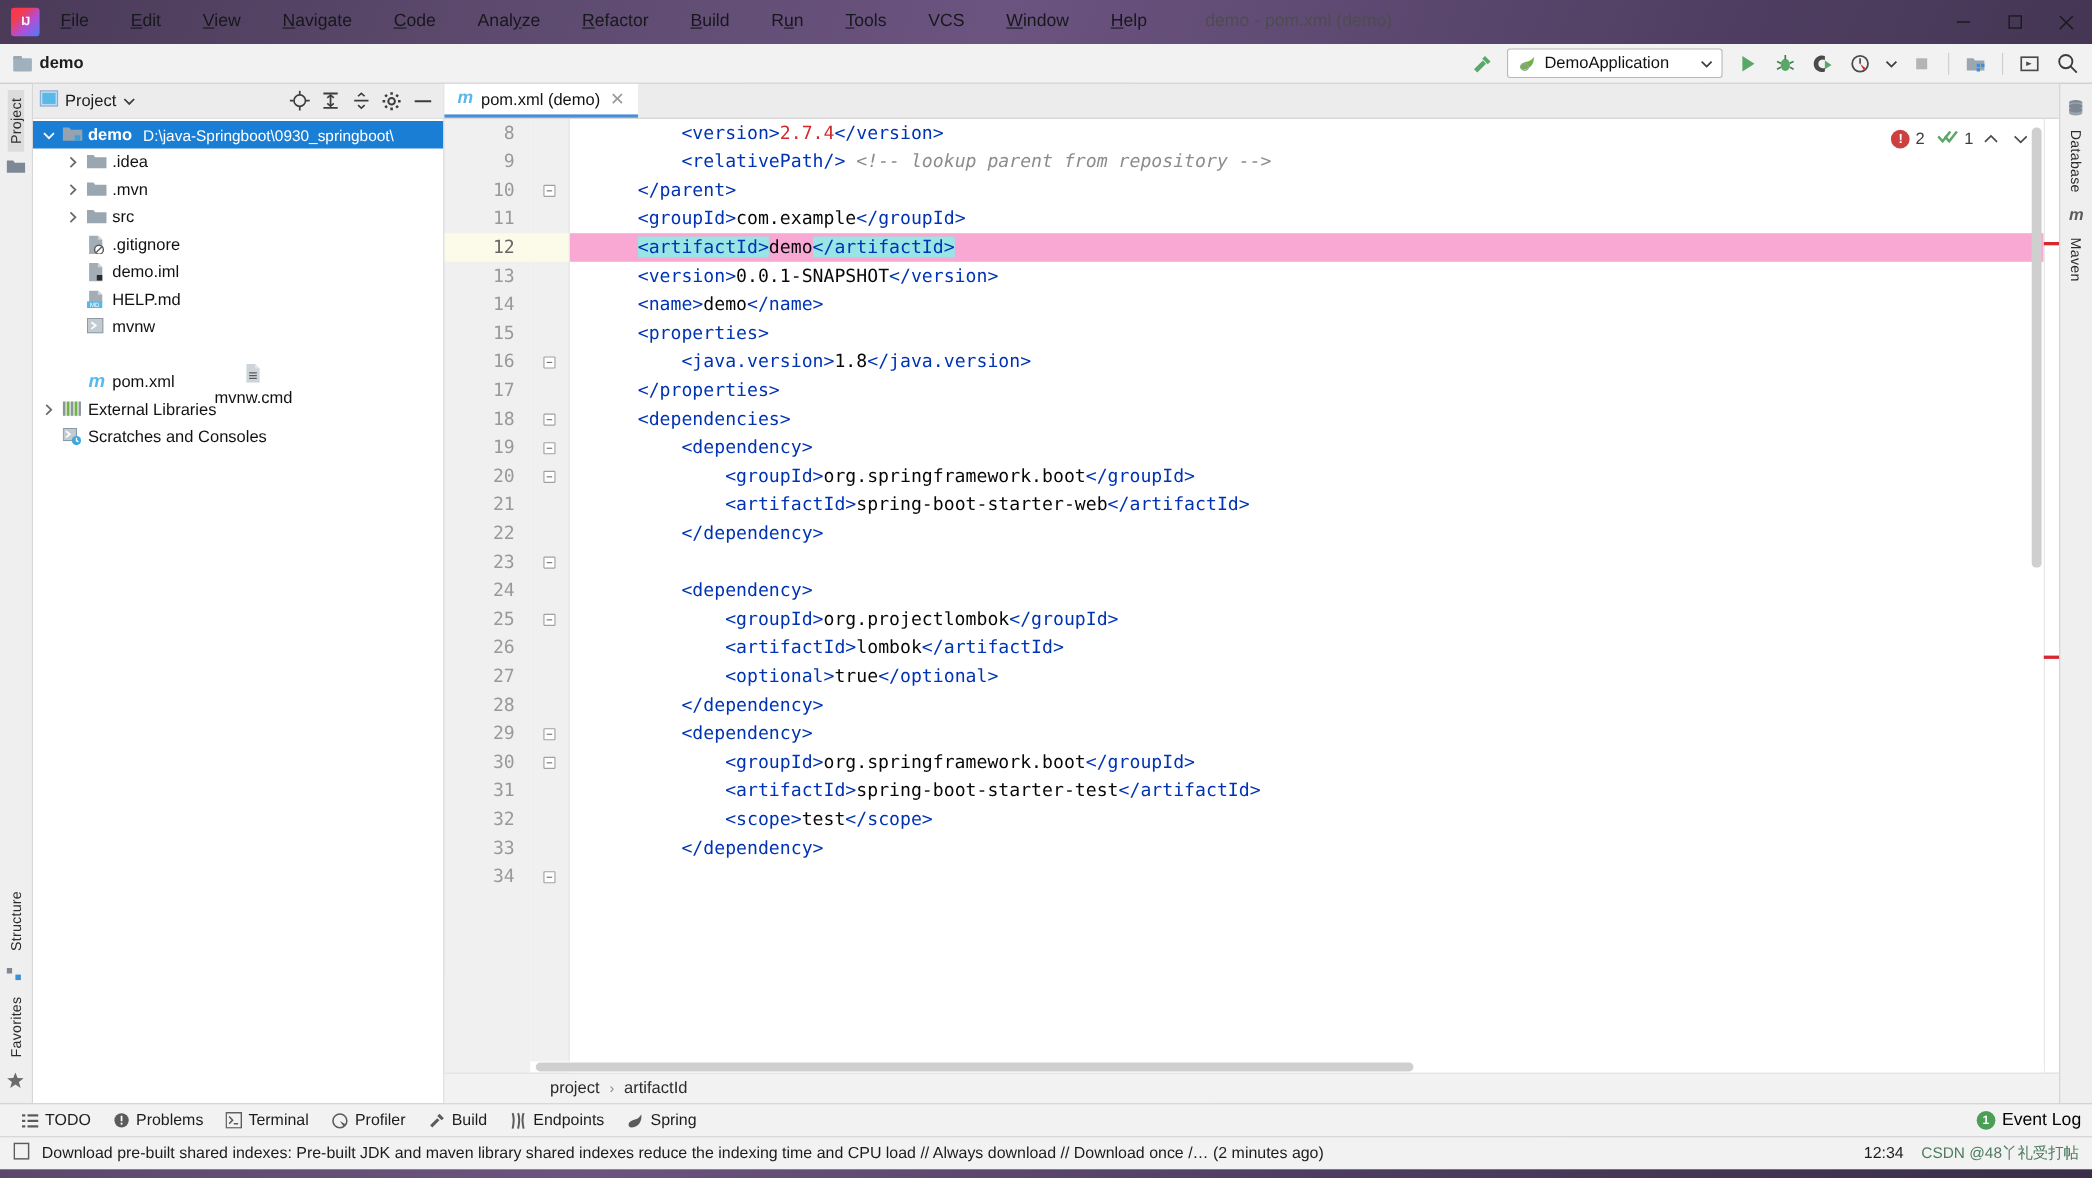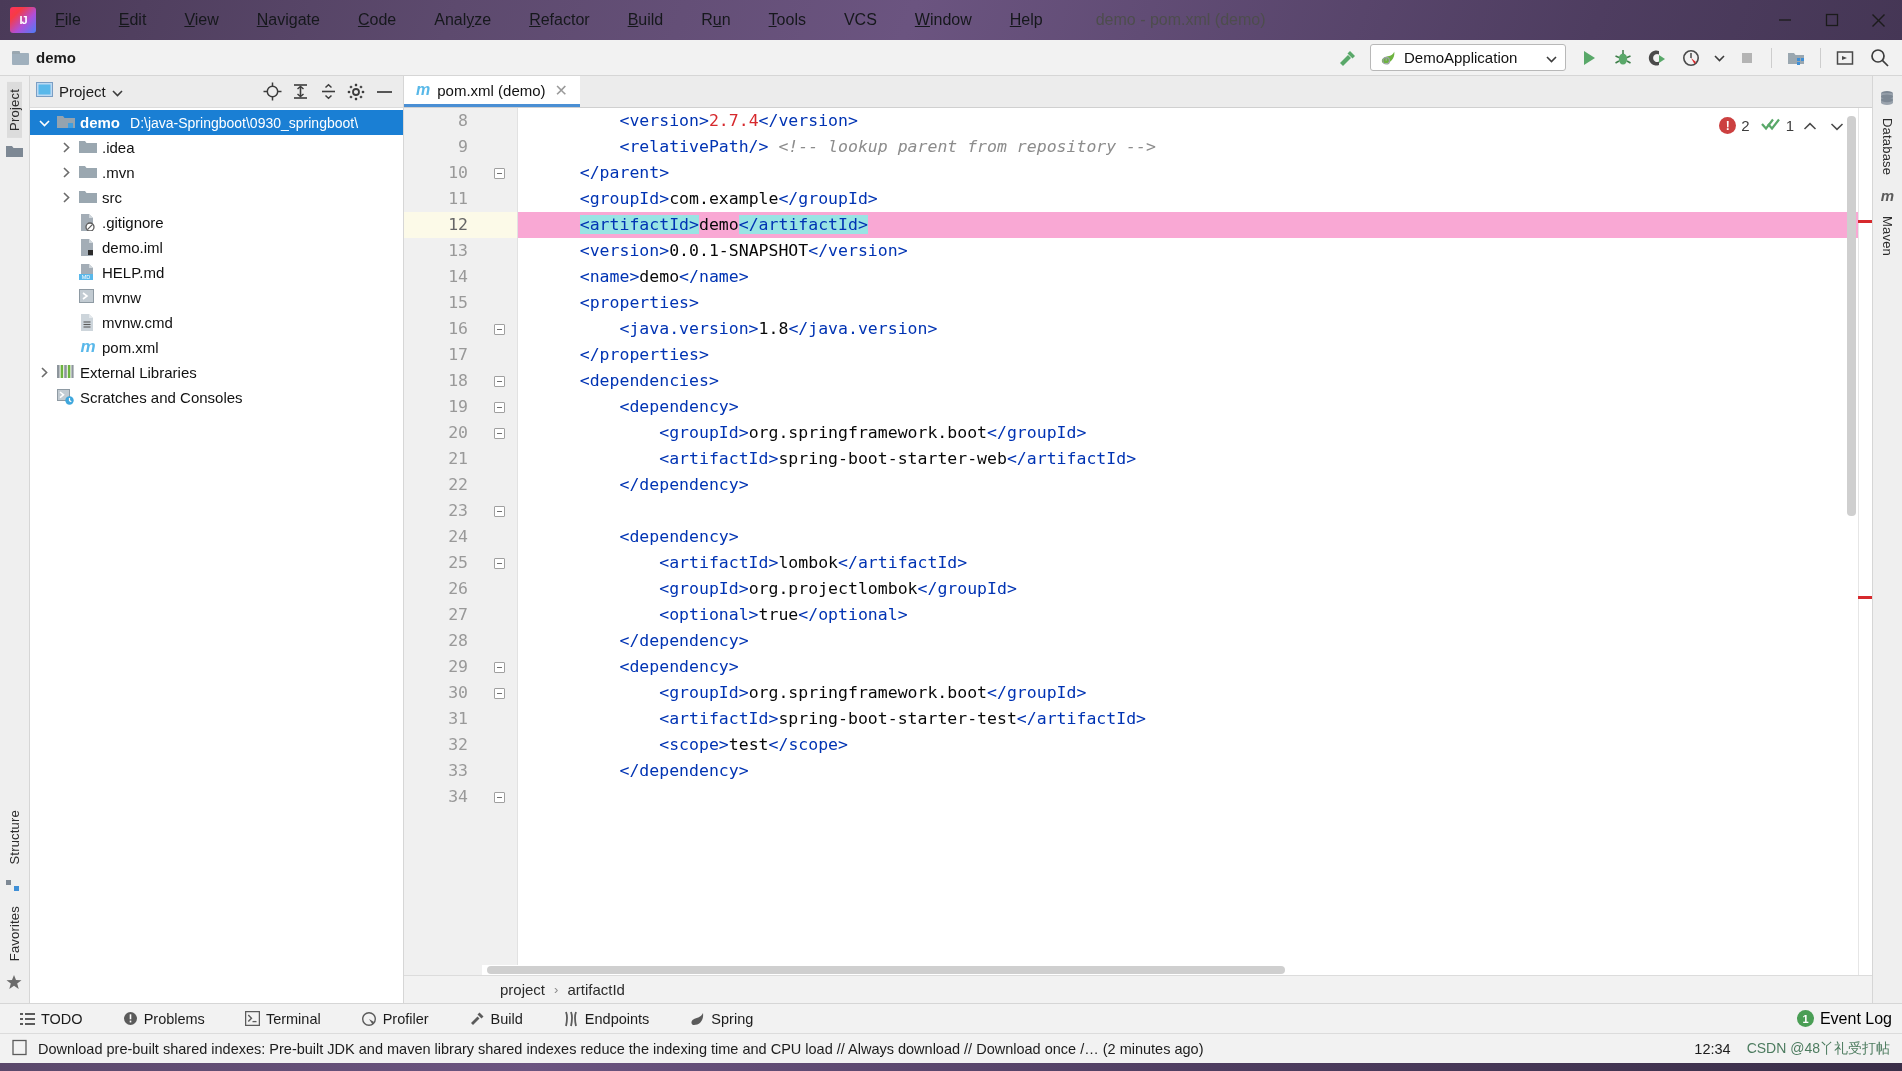--- a/index.html
+++ b/index.html
@@ -208,21 +208,21 @@
 
   
   .right-strip {
     width: 30px; background: #efefef; border-left: 1px solid #d6d6d6;
     display: flex; flex-direction: column; align-items: center; padding-top: 8px;
   }
 
   
   .toolwin-bar {
     height: 30px; background: #f2f2f2; border-top: 1px solid #d6d6d6;
-    display: flex; align-items: center; padding: 0 10px; gap: 20px;
+    display: flex; align-items: center; padding: 0 10px; gap: 0;
     position: relative; z-index: 3; flex: 0 0 auto;
   }
   .tw-item {
     display: flex; align-items: center; gap: 6px; padding: 3px 10px;
     font-size: 14.5px; color: #1c1c1c; white-space: nowrap;
   }
   .tw-right { margin-left: auto; display: flex; align-items: center; gap: 6px; }
   .badge-green {
     width: 17px; height: 17px; border-radius: 50%; background: #4a9e55; color: #fff;
     font-size: 11px; font-weight: bold; display: flex; align-items: center; justify-content: center;
@@ -535,21 +535,21 @@
             <span class="tree-label">HELP.md</span>
           </div>
           <div class="tree-row" style="padding-left: 28px;">
             <span class="arrow"></span>
             <span class="ico"><svg width="17" height="15" viewBox="0 0 17 15">
                 <rect x="0.5" y="0.5" width="14" height="13" fill="#c2cbd2" stroke="#8e9aa3"></rect>
                 <path d="M4 4 L8 7 L4 10" fill="none" stroke="#fff" stroke-width="1.6"></path>
               </svg></span>
             <span class="tree-label">mvnw</span>
           </div>
-          <div class="tree-row" style="padding-left: 28px;">
+          <div class="tree-row" style="padding-left: 28px; flex-direction: column;">
             <span class="arrow"></span>
             <span class="ico"><svg width="16" height="17" viewBox="0 0 16 17">
                 <path d="M2 0 h8 l4 4 v13 H2 Z" fill="#cdd5db"></path>
                 <path d="M10 0 l4 4 h-4 Z" fill="#e3e8ec"></path>
                 <g stroke="#5b5b5b" stroke-width="1.1">
                   <line x1="4.5" y1="8" x2="11.5" y2="8"></line>
                   <line x1="4.5" y1="10.5" x2="11.5" y2="10.5"></line>
                   <line x1="4.5" y1="13" x2="11.5" y2="13"></line>
                 </g>
               </svg></span>
@@ -722,22 +722,22 @@
               <div class="ln code-line">&nbsp;&nbsp;&nbsp;&nbsp;<span class="tg">&lt;properties&gt;</span></div>
               <div class="ln code-line">&nbsp;&nbsp;&nbsp;&nbsp;&nbsp;&nbsp;&nbsp;&nbsp;<span class="tg">&lt;java.version&gt;</span><span class="val">1.8</span><span class="tg">&lt;/java.version&gt;</span></div>
               <div class="ln code-line">&nbsp;&nbsp;&nbsp;&nbsp;<span class="tg">&lt;/properties&gt;</span></div>
               <div class="ln code-line">&nbsp;&nbsp;&nbsp;&nbsp;<span class="tg">&lt;dependencies&gt;</span></div>
               <div class="ln code-line">&nbsp;&nbsp;&nbsp;&nbsp;&nbsp;&nbsp;&nbsp;&nbsp;<span class="tg">&lt;dependency&gt;</span></div>
               <div class="ln code-line">&nbsp;&nbsp;&nbsp;&nbsp;&nbsp;&nbsp;&nbsp;&nbsp;&nbsp;&nbsp;&nbsp;&nbsp;<span class="tg">&lt;groupId&gt;</span><span class="val">org.springframework.boot</span><span class="tg">&lt;/groupId&gt;</span></div>
               <div class="ln code-line">&nbsp;&nbsp;&nbsp;&nbsp;&nbsp;&nbsp;&nbsp;&nbsp;&nbsp;&nbsp;&nbsp;&nbsp;<span class="tg">&lt;artifactId&gt;</span><span class="val">spring-boot-starter-web</span><span class="tg">&lt;/artifactId&gt;</span></div>
               <div class="ln code-line">&nbsp;&nbsp;&nbsp;&nbsp;&nbsp;&nbsp;&nbsp;&nbsp;<span class="tg">&lt;/dependency&gt;</span></div>
               <div class="ln code-line">&nbsp;</div>
               <div class="ln code-line">&nbsp;&nbsp;&nbsp;&nbsp;&nbsp;&nbsp;&nbsp;&nbsp;<span class="tg">&lt;dependency&gt;</span></div>
+              <div class="ln code-line">&nbsp;&nbsp;&nbsp;&nbsp;&nbsp;&nbsp;&nbsp;&nbsp;&nbsp;&nbsp;&nbsp;&nbsp;<span class="tg">&lt;groupId&gt;</span><span class="val">org.projectlombok</span><span class="tg">&lt;/groupId&gt;</span></div>
               <div class="ln code-line">&nbsp;&nbsp;&nbsp;&nbsp;&nbsp;&nbsp;&nbsp;&nbsp;&nbsp;&nbsp;&nbsp;&nbsp;<span class="tg">&lt;artifactId&gt;</span><span class="val">lombok</span><span class="tg">&lt;/artifactId&gt;</span></div>
-              <div class="ln code-line">&nbsp;&nbsp;&nbsp;&nbsp;&nbsp;&nbsp;&nbsp;&nbsp;&nbsp;&nbsp;&nbsp;&nbsp;<span class="tg">&lt;groupId&gt;</span><span class="val">org.projectlombok</span><span class="tg">&lt;/groupId&gt;</span></div>
               <div class="ln code-line">&nbsp;&nbsp;&nbsp;&nbsp;&nbsp;&nbsp;&nbsp;&nbsp;&nbsp;&nbsp;&nbsp;&nbsp;<span class="tg">&lt;optional&gt;</span><span class="val">true</span><span class="tg">&lt;/optional&gt;</span></div>
               <div class="ln code-line">&nbsp;&nbsp;&nbsp;&nbsp;&nbsp;&nbsp;&nbsp;&nbsp;<span class="tg">&lt;/dependency&gt;</span></div>
               <div class="ln code-line">&nbsp;&nbsp;&nbsp;&nbsp;&nbsp;&nbsp;&nbsp;&nbsp;<span class="tg">&lt;dependency&gt;</span></div>
               <div class="ln code-line">&nbsp;&nbsp;&nbsp;&nbsp;&nbsp;&nbsp;&nbsp;&nbsp;&nbsp;&nbsp;&nbsp;&nbsp;<span class="tg">&lt;groupId&gt;</span><span class="val">org.springframework.boot</span><span class="tg">&lt;/groupId&gt;</span></div>
               <div class="ln code-line">&nbsp;&nbsp;&nbsp;&nbsp;&nbsp;&nbsp;&nbsp;&nbsp;&nbsp;&nbsp;&nbsp;&nbsp;<span class="tg">&lt;artifactId&gt;</span><span class="val">spring-boot-starter-test</span><span class="tg">&lt;/artifactId&gt;</span></div>
               <div class="ln code-line">&nbsp;&nbsp;&nbsp;&nbsp;&nbsp;&nbsp;&nbsp;&nbsp;&nbsp;&nbsp;&nbsp;&nbsp;<span class="tg">&lt;scope&gt;</span><span class="val">test</span><span class="tg">&lt;/scope&gt;</span></div>
               <div class="ln code-line">&nbsp;&nbsp;&nbsp;&nbsp;&nbsp;&nbsp;&nbsp;&nbsp;<span class="tg">&lt;/dependency&gt;</span></div>
             </div>
           <div class="vscroll-thumb"></div>
         </div>

